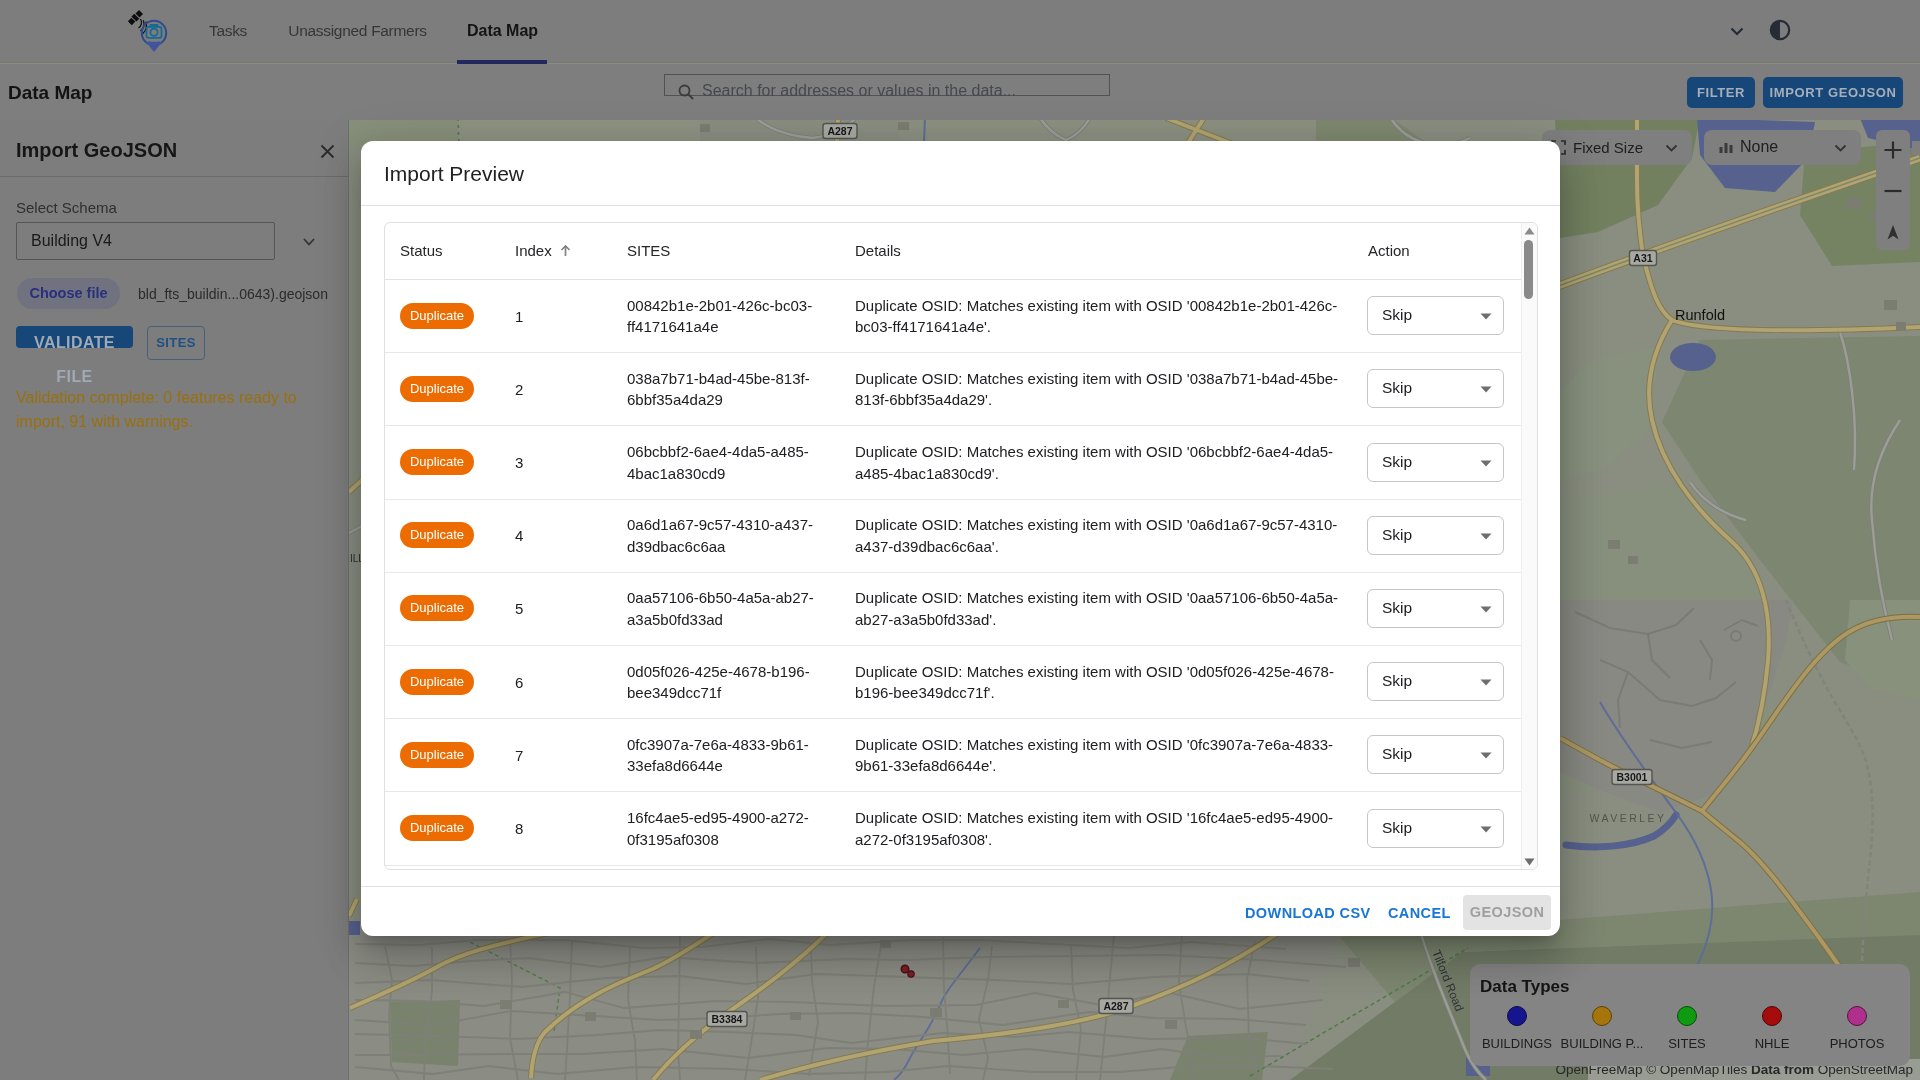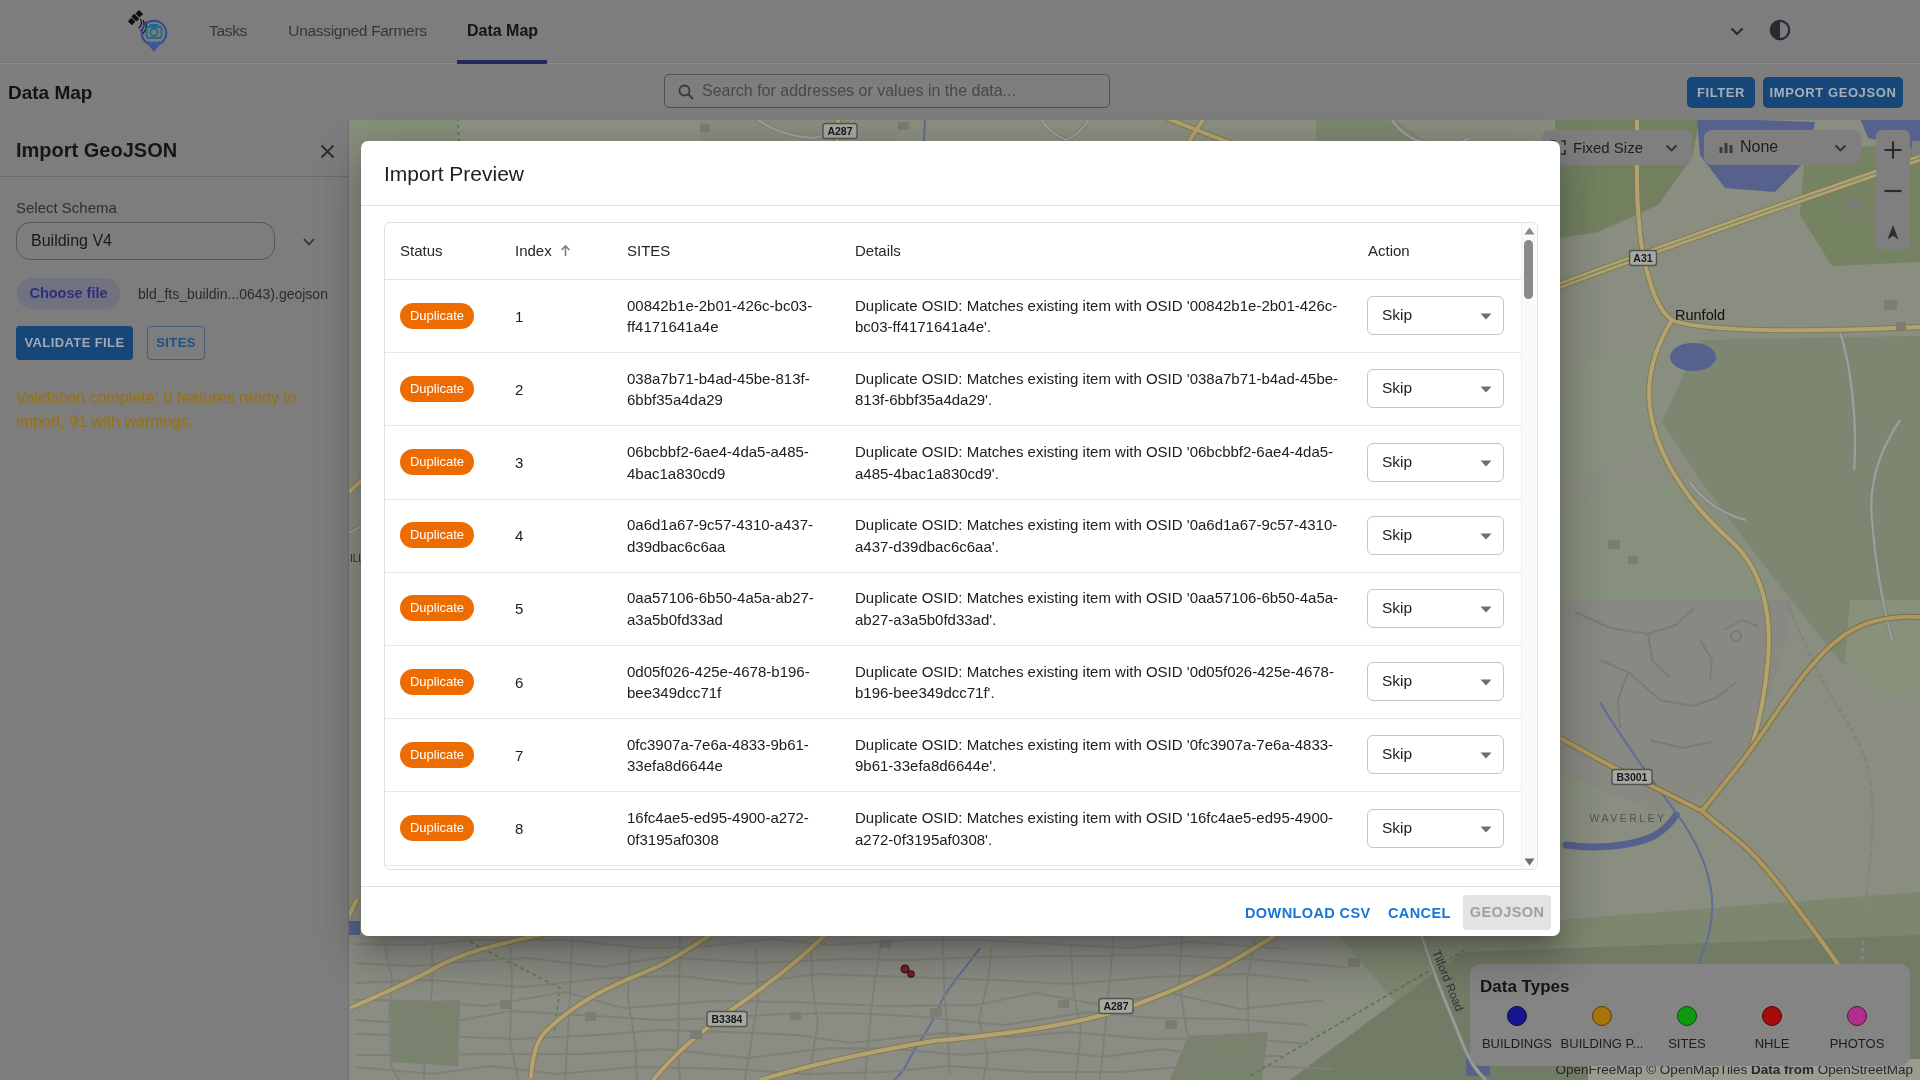--- a/index.html
+++ b/index.html
@@ -205,46 +205,46 @@
 <svg class="abs" style="left:1729px;top:26px;z-index:6" width="16" height="12" viewBox="0 0 16 12">
       <path d="M2.5,2.5 L8,8 L13.5,2.5" fill="none" stroke="#262b36" stroke-width="2.2"></path>
     </svg>
 <svg class="abs" style="left:1769px;top:19px;z-index:6" width="22" height="22" viewBox="0 0 24 24">
   <circle cx="12" cy="12" r="10" fill="none" stroke="#262b36" stroke-width="2.4"></circle>
   <path d="M12,2 A10,10 0 0,0 12,22 Z" fill="#262b36"></path>
 </svg>
 
 <div class="abs" style="left:0;top:64px;width:1920px;height:56px;background:#7e7e7e;z-index:5"></div>
 <div class="abs" style="left:8px;top:82px;font-size:19px;font-weight:700;color:#131313;z-index:6">Data Map</div>
-<div class="abs" style="left:664px;top:74px;width:446px;height:34px;border:1.4px solid #525252;border-radius:5px;z-index:6">
+<div class="abs" style="left:664px;top:74px;width:446px;height:22px;border:1.4px solid #525252;border-radius:0;z-index:6">
   <svg class="abs" style="left:12px;top:8px" width="18" height="18" viewBox="0 0 18 18">
         <circle cx="7.5" cy="7.5" r="5" fill="none" stroke="#3a3a3a" stroke-width="1.8"></circle>
         <path d="M11.5,11.5 L16,16" stroke="#3a3a3a" stroke-width="1.8"></path>
       </svg>
   <span class="abs" style="left:37px;top:7px;font-size:16px;color:#45484d">Search for addresses or values in the data...</span>
 </div>
 <div class="abs" style="left:1687px;top:77px;width:68px;height:31px;line-height:31px;background:#164778;border-radius:5px;color:#a6aeb9;font-size:13px;font-weight:600;letter-spacing:.6px;text-align:center;z-index:6">FILTER</div>
 <div class="abs" style="left:1763px;top:77px;width:140px;height:31px;line-height:31px;background:#164778;border-radius:5px;color:#a6aeb9;font-size:13px;font-weight:600;letter-spacing:.6px;text-align:center;z-index:6">IMPORT GEOJSON</div>
 
 <div class="abs" style="left:0;top:120px;width:349px;height:960px;background:#7d7d7d;border-right:1px solid #6f6f6f;z-index:5">
   <div class="abs" style="left:16px;top:19px;font-size:20px;font-weight:700;color:#161616">Import GeoJSON</div>
   <svg class="abs" style="left:320px;top:24px" width="15" height="15" viewBox="0 0 15 15">
         <path d="M1.5,1.5 L13.5,13.5 M13.5,1.5 L1.5,13.5" stroke="#2b2b2b" stroke-width="1.8"></path>
       </svg>
   <div class="abs" style="left:0;top:56px;width:349px;height:1px;background:#6b6b6b"></div>
   <div class="abs" style="left:16px;top:79px;font-size:15px;color:#2f2f31">Select Schema</div>
-  <div class="abs" style="left:16px;top:102px;width:259px;height:38px;border:1.4px solid #555;border-radius:14px">
+  <div class="abs" style="left:16px;top:102px;width:259px;height:38px;border:1.4px solid #555;border-radius:2px">
     <span class="abs" style="left:14px;top:9px;font-size:16px;color:#19191b">Building V4</span>
     <svg class="abs" style="left:284px;top:13px" width="16" height="12" viewBox="0 0 16 12">
           <path d="M3,3 L8,8.5 L13,3" fill="none" stroke="#333" stroke-width="1.8"></path>
         </svg>
   </div>
   <div class="abs" style="left:17px;top:158px;width:103px;height:31px;border-radius:16px;background:#70737f;text-align:center;line-height:31px;font-size:14.5px;font-weight:600;color:#2a2f7e">Choose file</div>
   <div class="abs" style="left:138px;top:166px;font-size:14px;color:#2b2b2b">bld_fts_buildin...0643).geojson</div>
-  <div class="abs" style="left:16px;top:206px;width:117px;height:34px;background:#164778;border-radius:4px;text-align:center;line-height:34px;font-size:13px;font-weight:600;letter-spacing:.4px;color:#a0a9b4">VALIDATE FILE</div>
+  <div class="abs" style="left:16px;top:206px;width:117px;height:22px;background:#164778;border-radius:4px;text-align:center;line-height:34px;font-size:16px;font-weight:600;letter-spacing:.4px;color:#a0a9b4">VALIDATE FILE</div>
   <div class="abs" style="left:147px;top:206px;width:58px;height:34px;border:1.4px solid #46607c;border-radius:4px;text-align:center;line-height:32px;font-size:13px;font-weight:600;letter-spacing:.4px;color:#1c5285">SITES</div>
   <div class="abs" style="left:16px;top:266px;width:310px;font-size:16px;line-height:24px;color:#9a700e">Validation complete: 0 features ready to import, 91 with warnings.</div>
 </div>
 
 <div class="abs" style="left:1542px;top:130px;width:150px;height:35px;background:#7f7f7f;border-radius:8px;z-index:4">
   <svg class="abs" style="left:8px;top:9px" width="17" height="17" viewBox="0 0 17 17">
         <path d="M2,6 L2,2 L6,2 M11,2 L15,2 L15,6 M15,11 L15,15 L11,15 M6,15 L2,15 L2,11" fill="none" stroke="#2e2e2e" stroke-width="1.7"></path>
       </svg>
   <span class="abs" style="left:31px;top:9px;font-size:15px;color:#202024">Fixed Size</span>
   <svg class="abs" style="left:122px;top:13px" width="15" height="11" viewBox="0 0 15 11">
@@ -282,21 +282,21 @@
   <div class="abs" style="left:207px;top:42px;width:20px;height:20px;border-radius:50%;background:#109a10;border:1.6px solid #084d08"></div>
   <div class="abs" style="left:292px;top:42px;width:20px;height:20px;border-radius:50%;background:#a50d0d;border:1.6px solid #4d0505"></div>
   <div class="abs" style="left:377px;top:42px;width:20px;height:20px;border-radius:50%;background:#b12f8c;border:1.6px solid #4f1640"></div>
   <div class="abs" style="left:-13px;top:72px;width:120px;text-align:center;font-size:13px;color:#1d1d1d">BUILDINGS</div>
   <div class="abs" style="left:72px;top:72px;width:120px;text-align:center;font-size:13px;color:#1d1d1d">BUILDING P...</div>
   <div class="abs" style="left:157px;top:72px;width:120px;text-align:center;font-size:13px;color:#1d1d1d">SITES</div>
   <div class="abs" style="left:242px;top:72px;width:120px;text-align:center;font-size:13px;color:#1d1d1d">NHLE</div>
   <div class="abs" style="left:327px;top:72px;width:120px;text-align:center;font-size:13px;color:#1d1d1d">PHOTOS</div>
 </div>
 
-<div class="abs" style="left:361px;top:141px;width:1199px;height:795px;background:#fff;border-radius:7px;box-shadow:0 11px 15px -7px rgba(0,0,0,.2),0 24px 38px 3px rgba(0,0,0,.14),0 9px 46px 8px rgba(0,0,0,.12);z-index:10">
+<div class="abs" style="left:361px;top:141px;width:1199px;height:795px;background:#fff;border-radius:12px;box-shadow:0 11px 15px -7px rgba(0,0,0,.2),0 24px 38px 3px rgba(0,0,0,.14),0 9px 46px 8px rgba(0,0,0,.12);z-index:10">
   <div class="abs" style="left:23px;top:21px;font-size:21px;font-weight:500;color:#212121">Import Preview</div>
   <div class="abs" style="left:0;top:64px;width:1199px;height:1px;background:#e0e0e0"></div>
   <div class="abs" style="left:23px;top:81px;width:1154px;height:648px;border:1px solid #e0e0e0;border-radius:6px"></div>
 
   <div class="abs" style="left:39px;top:101px;font-size:15px;font-weight:500;color:#26262a">Status</div>
   <div class="abs" style="left:154px;top:101px;font-size:15px;font-weight:500;color:#26262a">Index</div>
   <svg class="abs" style="left:196px;top:101px" width="17" height="17" viewBox="0 0 17 17">
         <path d="M8.5,14 L8.5,4 M4.5,8 L8.5,4 L12.5,8" fill="none" stroke="#828282" stroke-width="1.7"></path>
       </svg>
   <div class="abs" style="left:266px;top:101px;font-size:15px;font-weight:500;color:#26262a">SITES</div>

